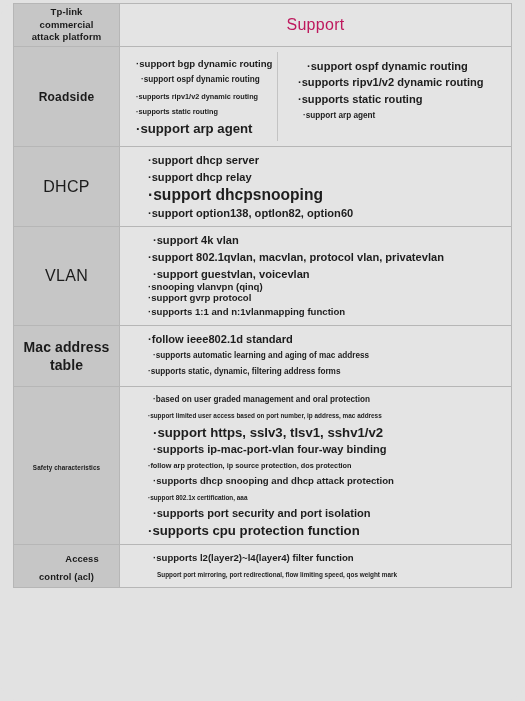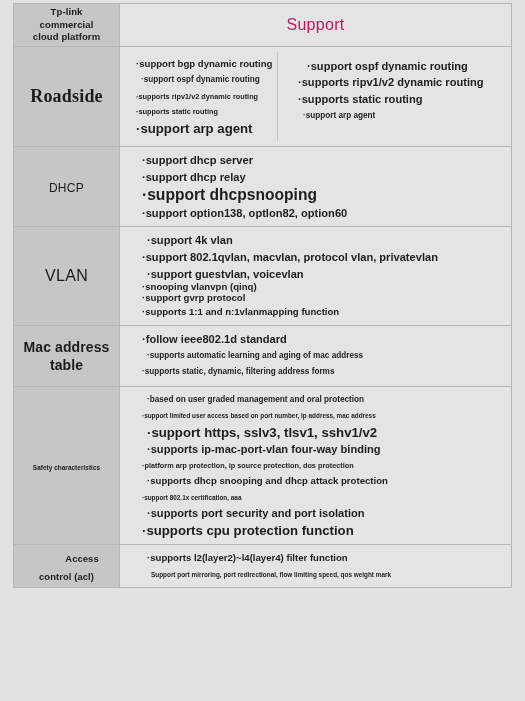--- a/index.html
+++ b/index.html
@@ -56,34 +56,34 @@
     letter-spacing: 0.1px;
   }
   .hdr-support {
     text-align: center;
     font-size: 16px;
     color: #be185d;
     padding: 14px 0;
     letter-spacing: 0.3px;
   }
   
-  .lbl-roadside { font-size: 18px; font-weight: bold; letter-spacing: 0.2px; font-family: Liberation Serif, serif; }
-  .lbl-dhcp     { font-size: 12px; font-weight: normal; letter-spacing: 0.3px; }
+  .lbl-roadside { font-size: 12px; font-weight: bold; letter-spacing: 0.2px; }
+  .lbl-dhcp     { font-size: 16px; font-weight: normal; letter-spacing: 0.3px; }
   .lbl-vlan     { font-size: 16px; font-weight: normal; letter-spacing: 0.3px; }
   .lbl-mac      { font-size: 14px; font-weight: bold; letter-spacing: 0.1px; }
   .lbl-safety   { font-size: 6.3px; font-weight: bold; letter-spacing: 0.1px; }
   .lbl-acl      { font-size: 9.4px; font-weight: bold; letter-spacing: 0.1px; margin-left: 31px; }
 
   
   ul.lines {
     list-style: none;
     margin: 0;
     padding: 0 6px 0 16px;
   }
-  ul.lines.indent-more { padding-left: 22px; }
+  ul.lines.indent-more { padding-left: 28px; }
   ul.lines li {
     color: #1d1d1d;
     white-space: nowrap;
   }
   ul.lines li.wrap { white-space: normal; }
   
   li.s-xxs { font-size: 6.4px;  font-weight: bold; line-height: 2.45; }
   li.s-xs  { font-size: 7.3px;  font-weight: bold; line-height: 2.15; }
   li.s-sm  { font-size: 8.2px;  font-weight: bold; line-height: 2.0;  }
   li.s-md  { font-size: 9.6px;  font-weight: bold; line-height: 1.72; }
@@ -121,21 +121,21 @@
 <body>
 
 <div class="page">
   <table class="spec-table">
     <tbody>
       <tr>
         <td class="label-cell">
           <div class="hdr-label">
             <div>Tp-link</div>
             <div>commercial</div>
-            <div>cloud platform</div>
+            <div>attack platform</div>
           </div>
         </td>
         <td class="hdr-support">Support</td>
       </tr>
     <tr>
           <td class="label-cell"><span class="lbl-roadside">Roadside</span></td>
           <td class="content-cell">
             <div class="roadside-split">
               <div class="roadside-left">
                 <ul class="lines">
@@ -192,21 +192,21 @@
           </td>
         </tr>
         <tr>
           <td class="label-cell"><span class="lbl-safety">Safety characteristics</span></td>
           <td class="content-cell">
             <ul class="lines indent-more">
               <li class="s-sm pad-l">·based on user graded management and oral protection</li>
               <li class="s-xxs">·support limited user access based on port number, ip address, mac address</li>
               <li class="s-xl pad-l">·support https, sslv3, tlsv1, sshv1/v2</li>
               <li class="s-lg pad-l">·supports ip-mac-port-vlan four-way binding</li>
-              <li class="s-xs">·platform arp protection, ip source protection, dos protection</li>
+              <li class="s-xs">·follow arp protection, ip source protection, dos protection</li>
               <li class="s-md pad-l">·supports dhcp snooping and dhcp attack protection</li>
               <li class="s-xxs">·support 802.1x certification, aaa</li>
               <li class="s-lg pad-l">·supports port security and port isolation</li>
               <li class="s-xl">·supports cpu protection function</li>
             </ul>
           </td>
         </tr>
         <tr>
           <td class="label-cell"><span class="lbl-acl">Access control (acl)</span></td>
           <td class="content-cell">

